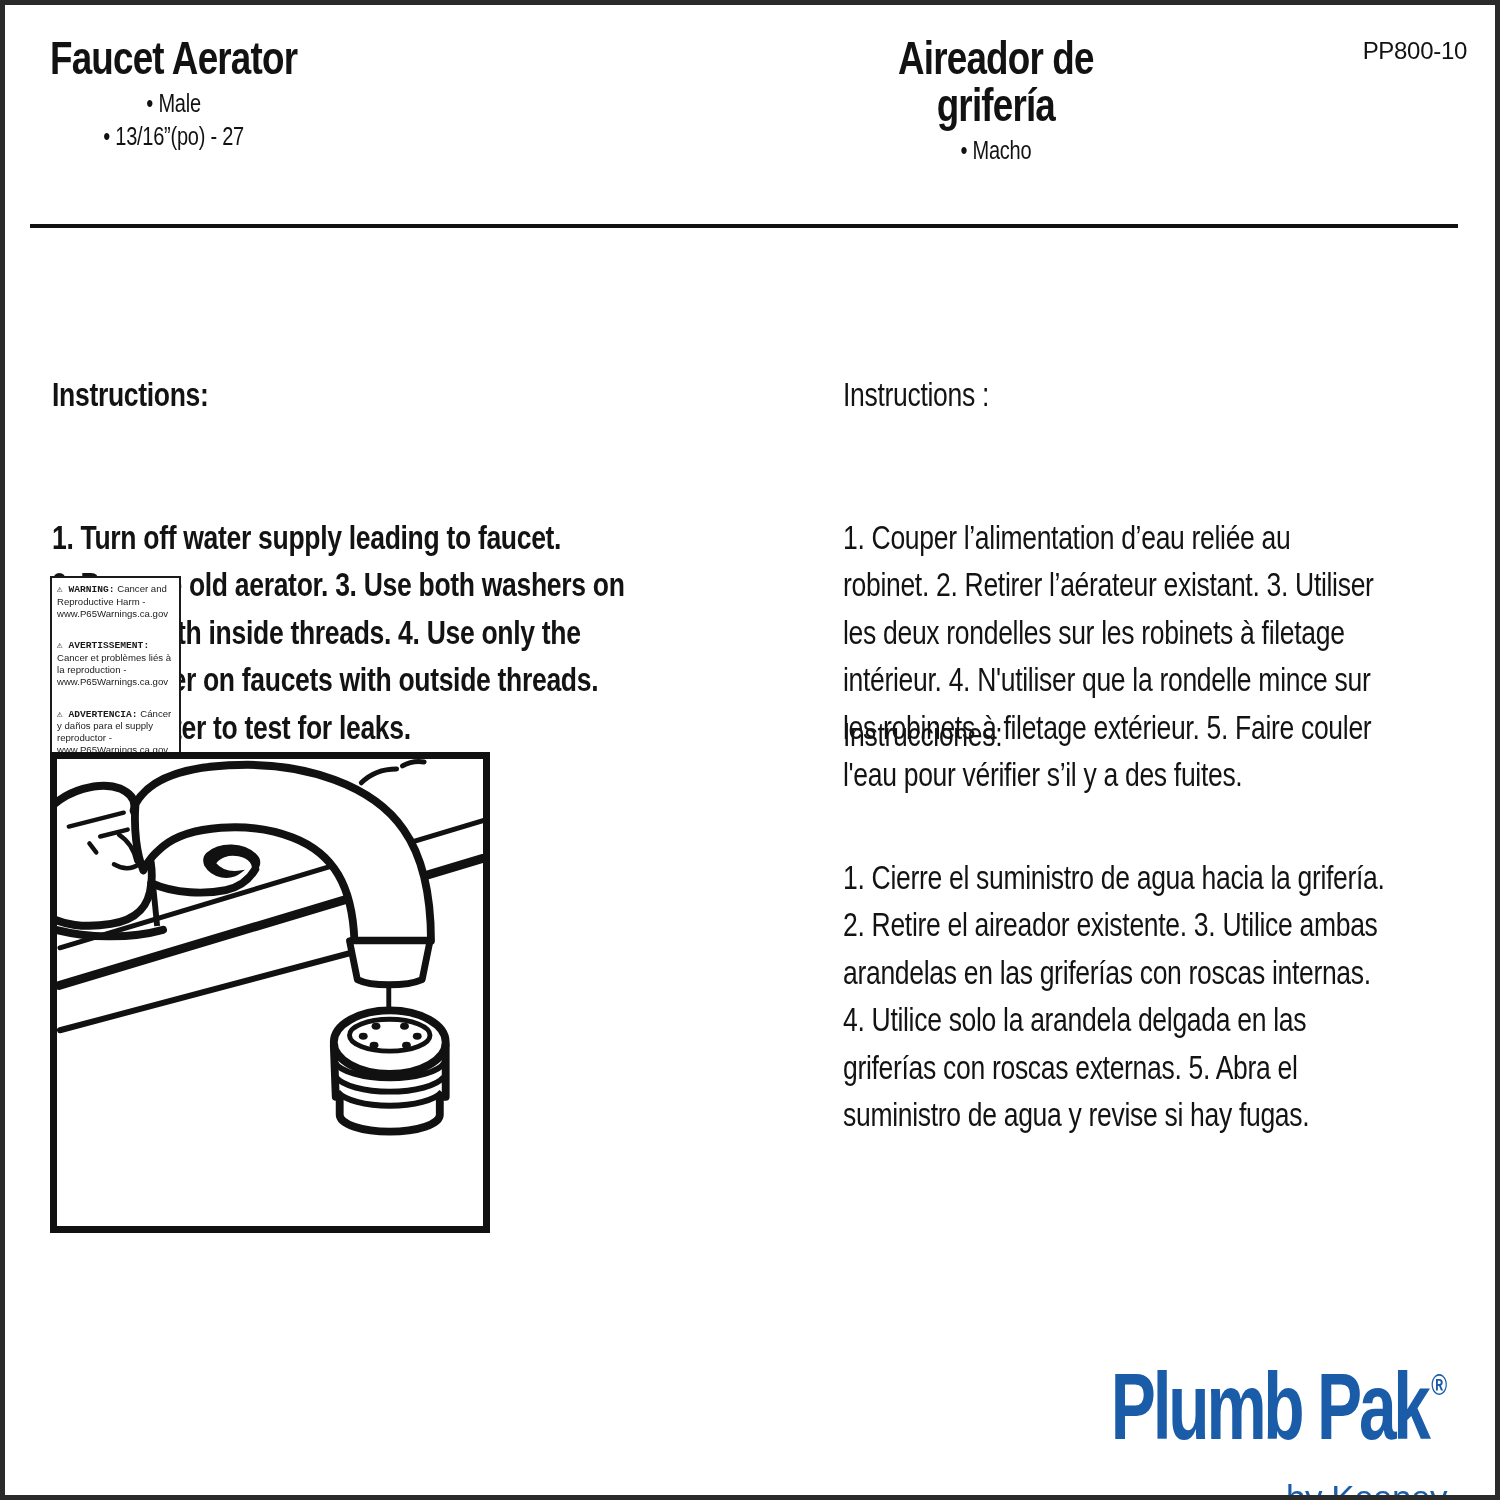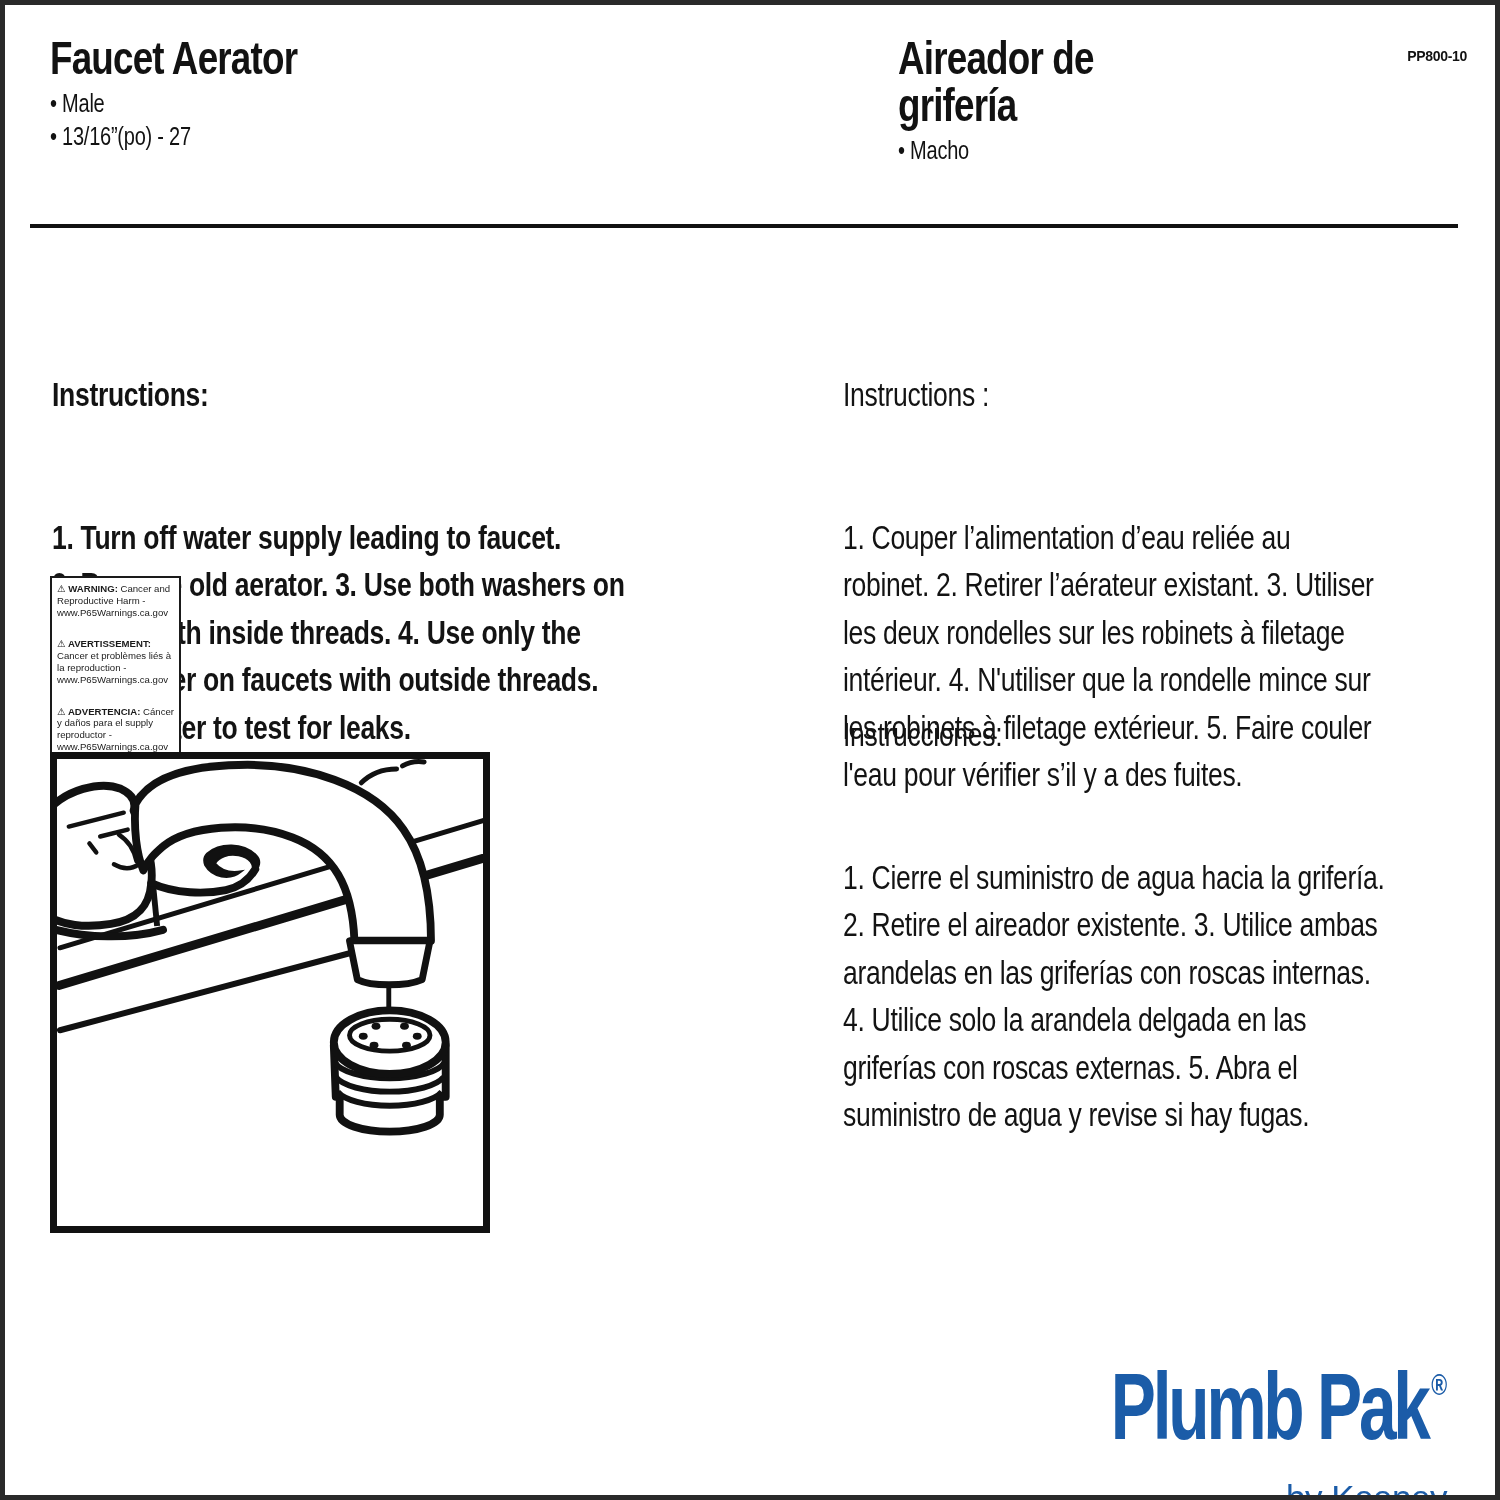--- a/index.html
+++ b/index.html
@@ -2,55 +2,55 @@
 <html><head>
 <meta charset="utf-8">
 <style>
   html,body{margin:0;padding:0;background:#e8e8e8;}
   .page{
     position:relative;width:1500px;height:1500px;background:#fff;
     border:5px solid #2a2a2a;box-sizing:border-box;overflow:hidden;
     font-family:"Liberation Sans","DejaVu Sans",sans-serif;color:#121212;
   }
   
-  .prod-header{position:absolute;}
+  .prod-header{position:absolute;text-align:center;}
   .h-en{left:45px;top:30px;}
   .h-fr{left:488px;top:30px;}
   .h-es{left:893px;top:30px;}
   .headline{
     font-weight:bold;font-size:46px;line-height:47px;letter-spacing:-1px;
     white-space:pre-line;transform:scaleX(0.80);transform-origin:0 0;
   }
   .bullets{margin-top:5px;}
   .bullet{
     font-size:25px;line-height:33px;letter-spacing:-0.3px;
     transform:scaleX(0.80);transform-origin:0 0;white-space:pre;
   }
   .prod-code{
-    position:absolute;top:43px;right:28px;font-size:14px;font-weight:bold;letter-spacing:-0.3px;
+    position:absolute;top:32px;right:28px;font-size:24px;font-weight:normal;letter-spacing:-0.3px;
   }
   .divider{position:absolute;left:25px;top:219px;width:1428px;height:3.5px;background:#111;}
   
   .ins{position:absolute;}
   .ins-en{left:47px;top:271px;font-weight:bold;}
   .ins-fr{left:838px;top:271px;}
   .ins-es{left:838px;top:611px;}
   .ins-inner{
     font-size:34px;line-height:47.5px;letter-spacing:-0.4px;color:#131313;
     transform:scaleX(0.78);transform-origin:0 0;white-space:pre;
   }
   .ins-body{white-space:pre;}
   
   .warning-box{
     position:absolute;left:45px;top:571px;width:118px;
     border:2.5px solid #1a1a1a;padding:5px 4px 6px 5px;background:#fff;
   }
   .warn-item{font-size:9.6px;line-height:11.8px;letter-spacing:0;color:#222;margin-top:20px;}
   .warn-item:first-child{margin-top:0;}
-  .warn-label{font-weight:bold;color:#1a1a1a;}
+  .warn-label{font-weight:bold;color:#1a1a1a;font-family:Liberation Mono, monospace;}
   
   .figure-box{
     position:absolute;left:45px;top:747px;width:440px;height:481px;
     border:7px solid #111;box-sizing:border-box;background:#fff;
   }
   .figure-box svg{display:block;width:426px;height:467px;}
   
   .logo{position:absolute;top:1341px;right:48px;text-align:right;color:#1B5CA8;}
   .logo-name-row{
     transform:scaleX(0.72);transform-origin:100% 0;white-space:nowrap;line-height:78px;

